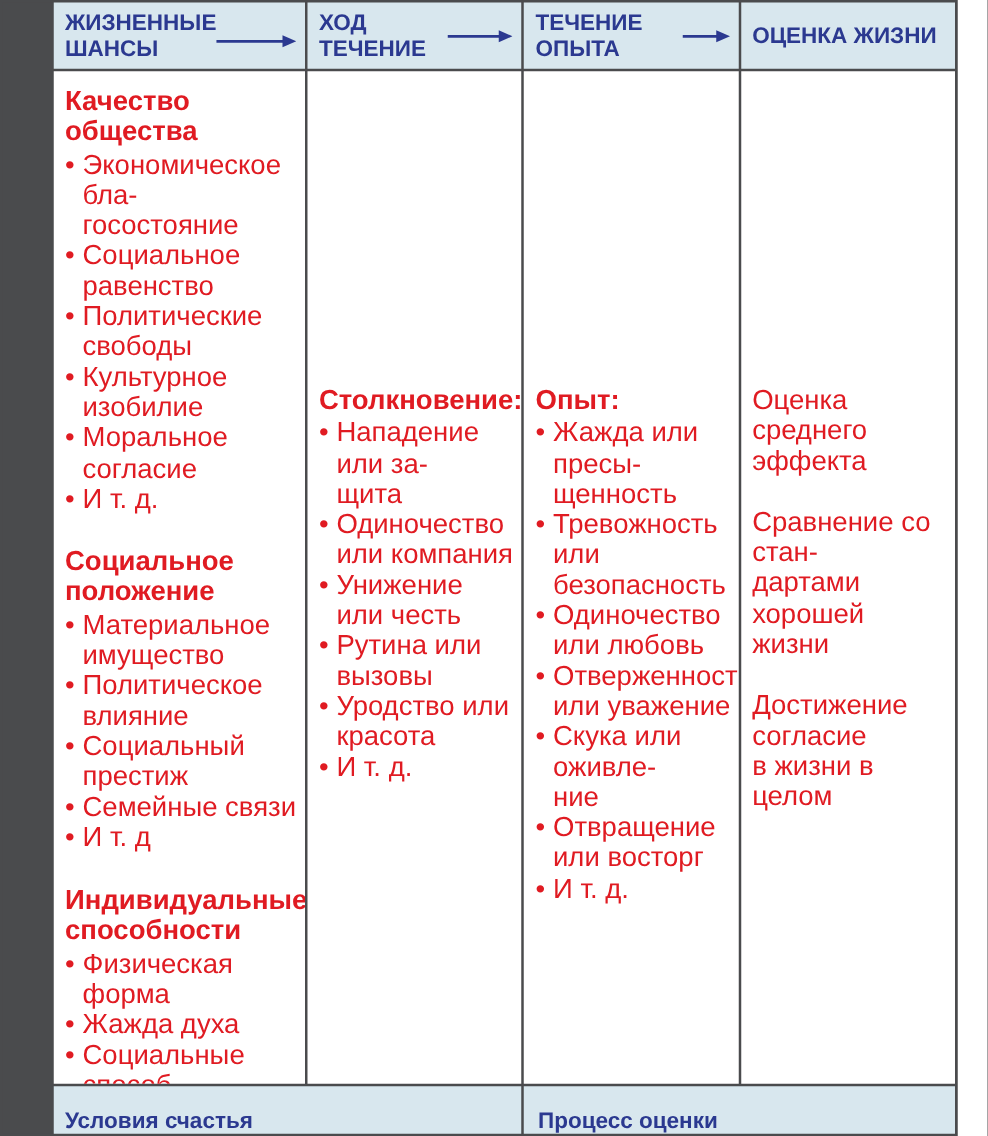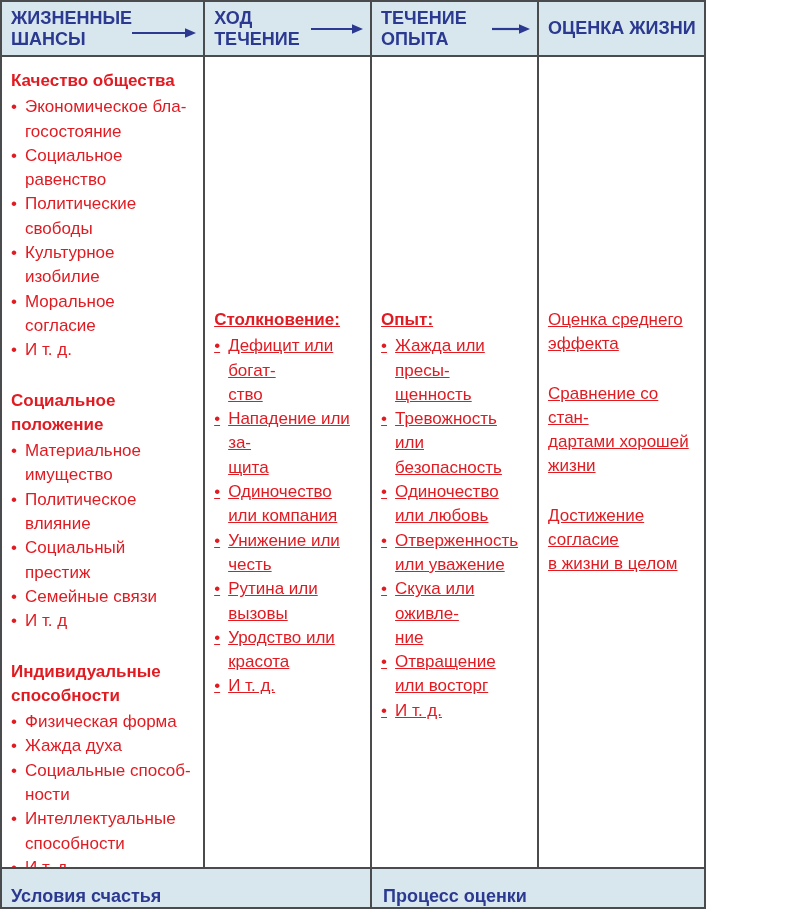--- a/index.html
+++ b/index.html
@@ -9,28 +9,29 @@
     --border: #4a4b4d;
     --bg: #ffffff;
   }
   * { margin: 0; padding: 0; box-sizing: border-box; }
   body {
     font-family: "Liberation Sans", "DejaVu Sans", sans-serif;
     background: #ffffff;
     width: 790px;
   }
   .table {
-    width: 706px;
+    width: 766px;
     height: 909px;
     border: 2px solid var(--border);
     background: var(--border);
     display: grid;
     grid-template-columns: repeat(4, 1fr);
     grid-template-rows: 53px 1fr 38px;
     gap: 2px;
+    padding-left: 41px;
   }
   .hcell {
     background: var(--header_bg);
     color: var(--navy);
     font-weight: bold;
     font-size: 18px;
     line-height: 21px;
     display: flex;
     align-items: center;
     padding: 2px 4px 2px 9px;
@@ -41,26 +42,26 @@
     margin-left: auto;
     flex: none;
     color: var(--navy);
     display: block;
     margin-right: 3px;
   }
   .arrow-low { align-self: flex-end; margin-bottom: 14px; }
   .bcell {
     background: var(--bg);
     color: var(--red);
-    font-size: 17px;
+    font-size: 22px;
     line-height: 24.3px;
     padding: 12px 4px 8px 9px;
     overflow: hidden;
   }
-  .bcell.offset { padding-top: 251px; text-decoration: underline; }
+  .bcell.offset { padding-top: 251px; }
   .section + .section { margin-top: 26px; }
   .heading {
     font-weight: bold;
     white-space: pre-line;
     margin-bottom: 2px;
   }
   .item { display: flex; }
   .bullet {
     flex: none;
     width: 14px;
@@ -199,25 +200,20 @@
           <span class="item-text">И т. д.</span>
         </div>
     </div>
   </div>
 
   <div class="bcell offset">
     <div class="section">
       <div class="heading">Столкновение:</div>
       <div class="item">
           <span class="bullet"></span>
-          <span class="item-text">Дефицит или богат-
-ство</span>
-        </div>
-      <div class="item">
-          <span class="bullet"></span>
           <span class="item-text">Нападение или за-
 щита</span>
         </div>
       <div class="item">
           <span class="bullet"></span>
           <span class="item-text">Одиночество
 или компания</span>
         </div>
       <div class="item">
           <span class="bullet"></span>

